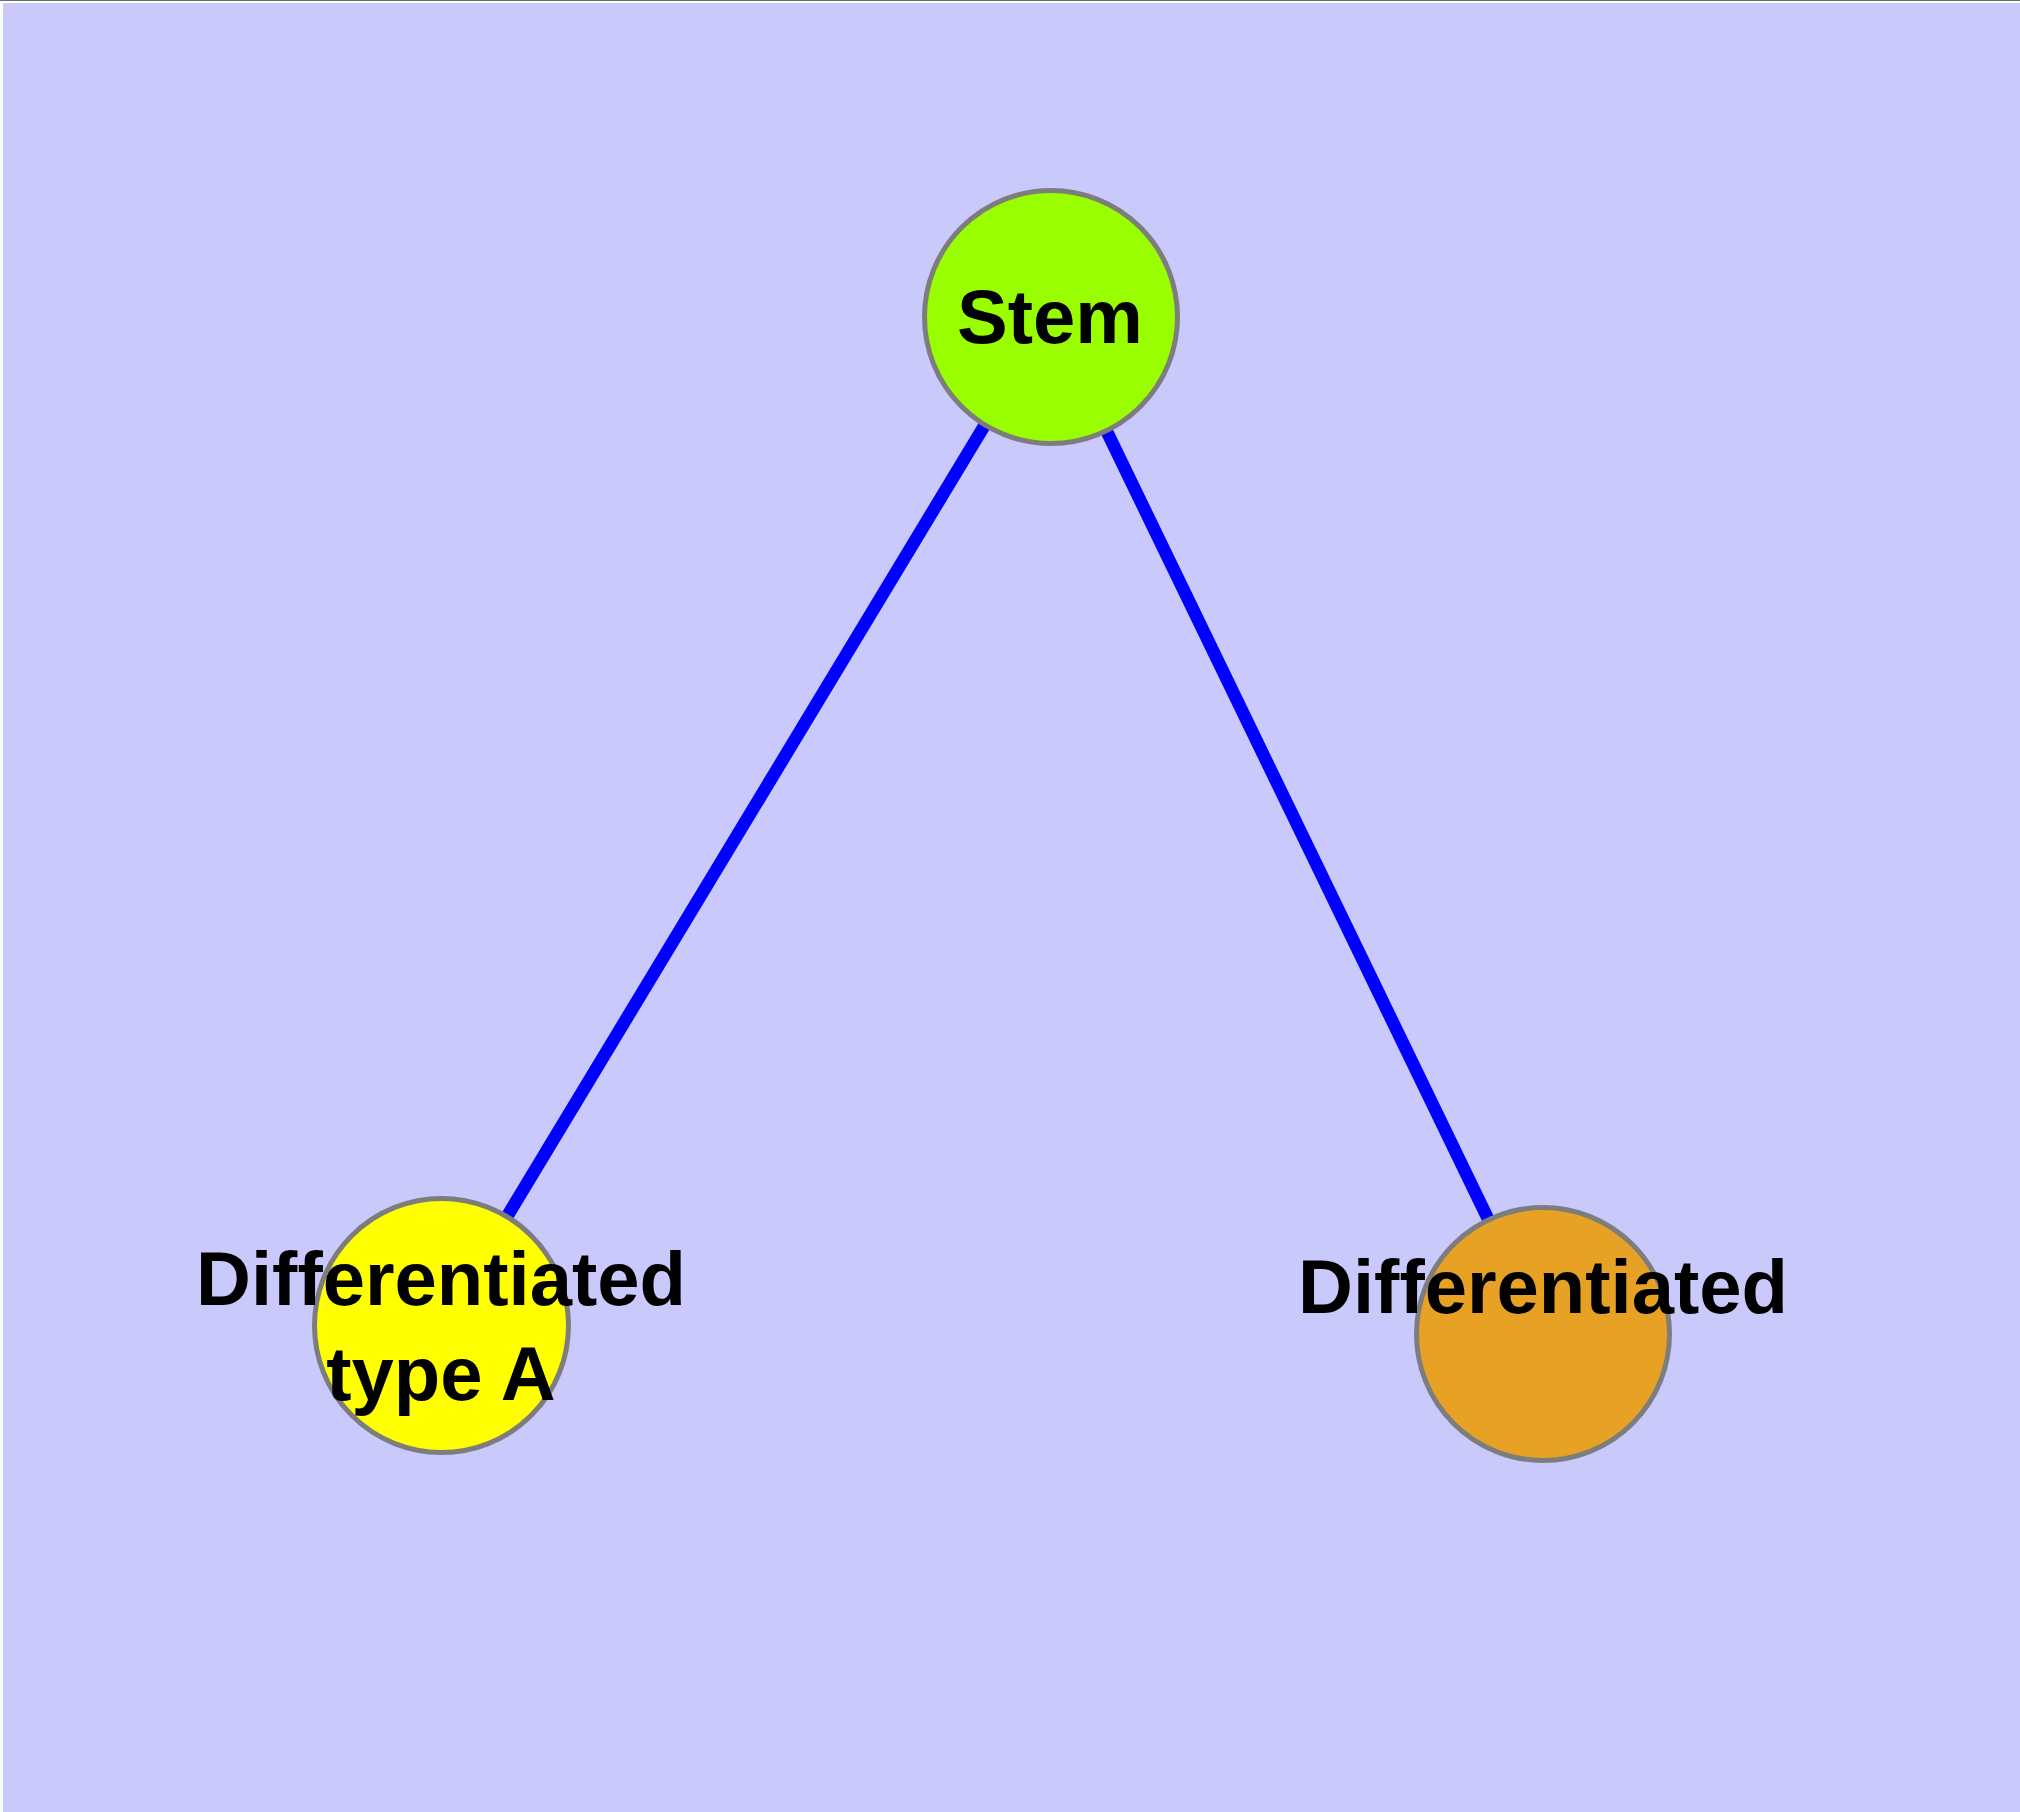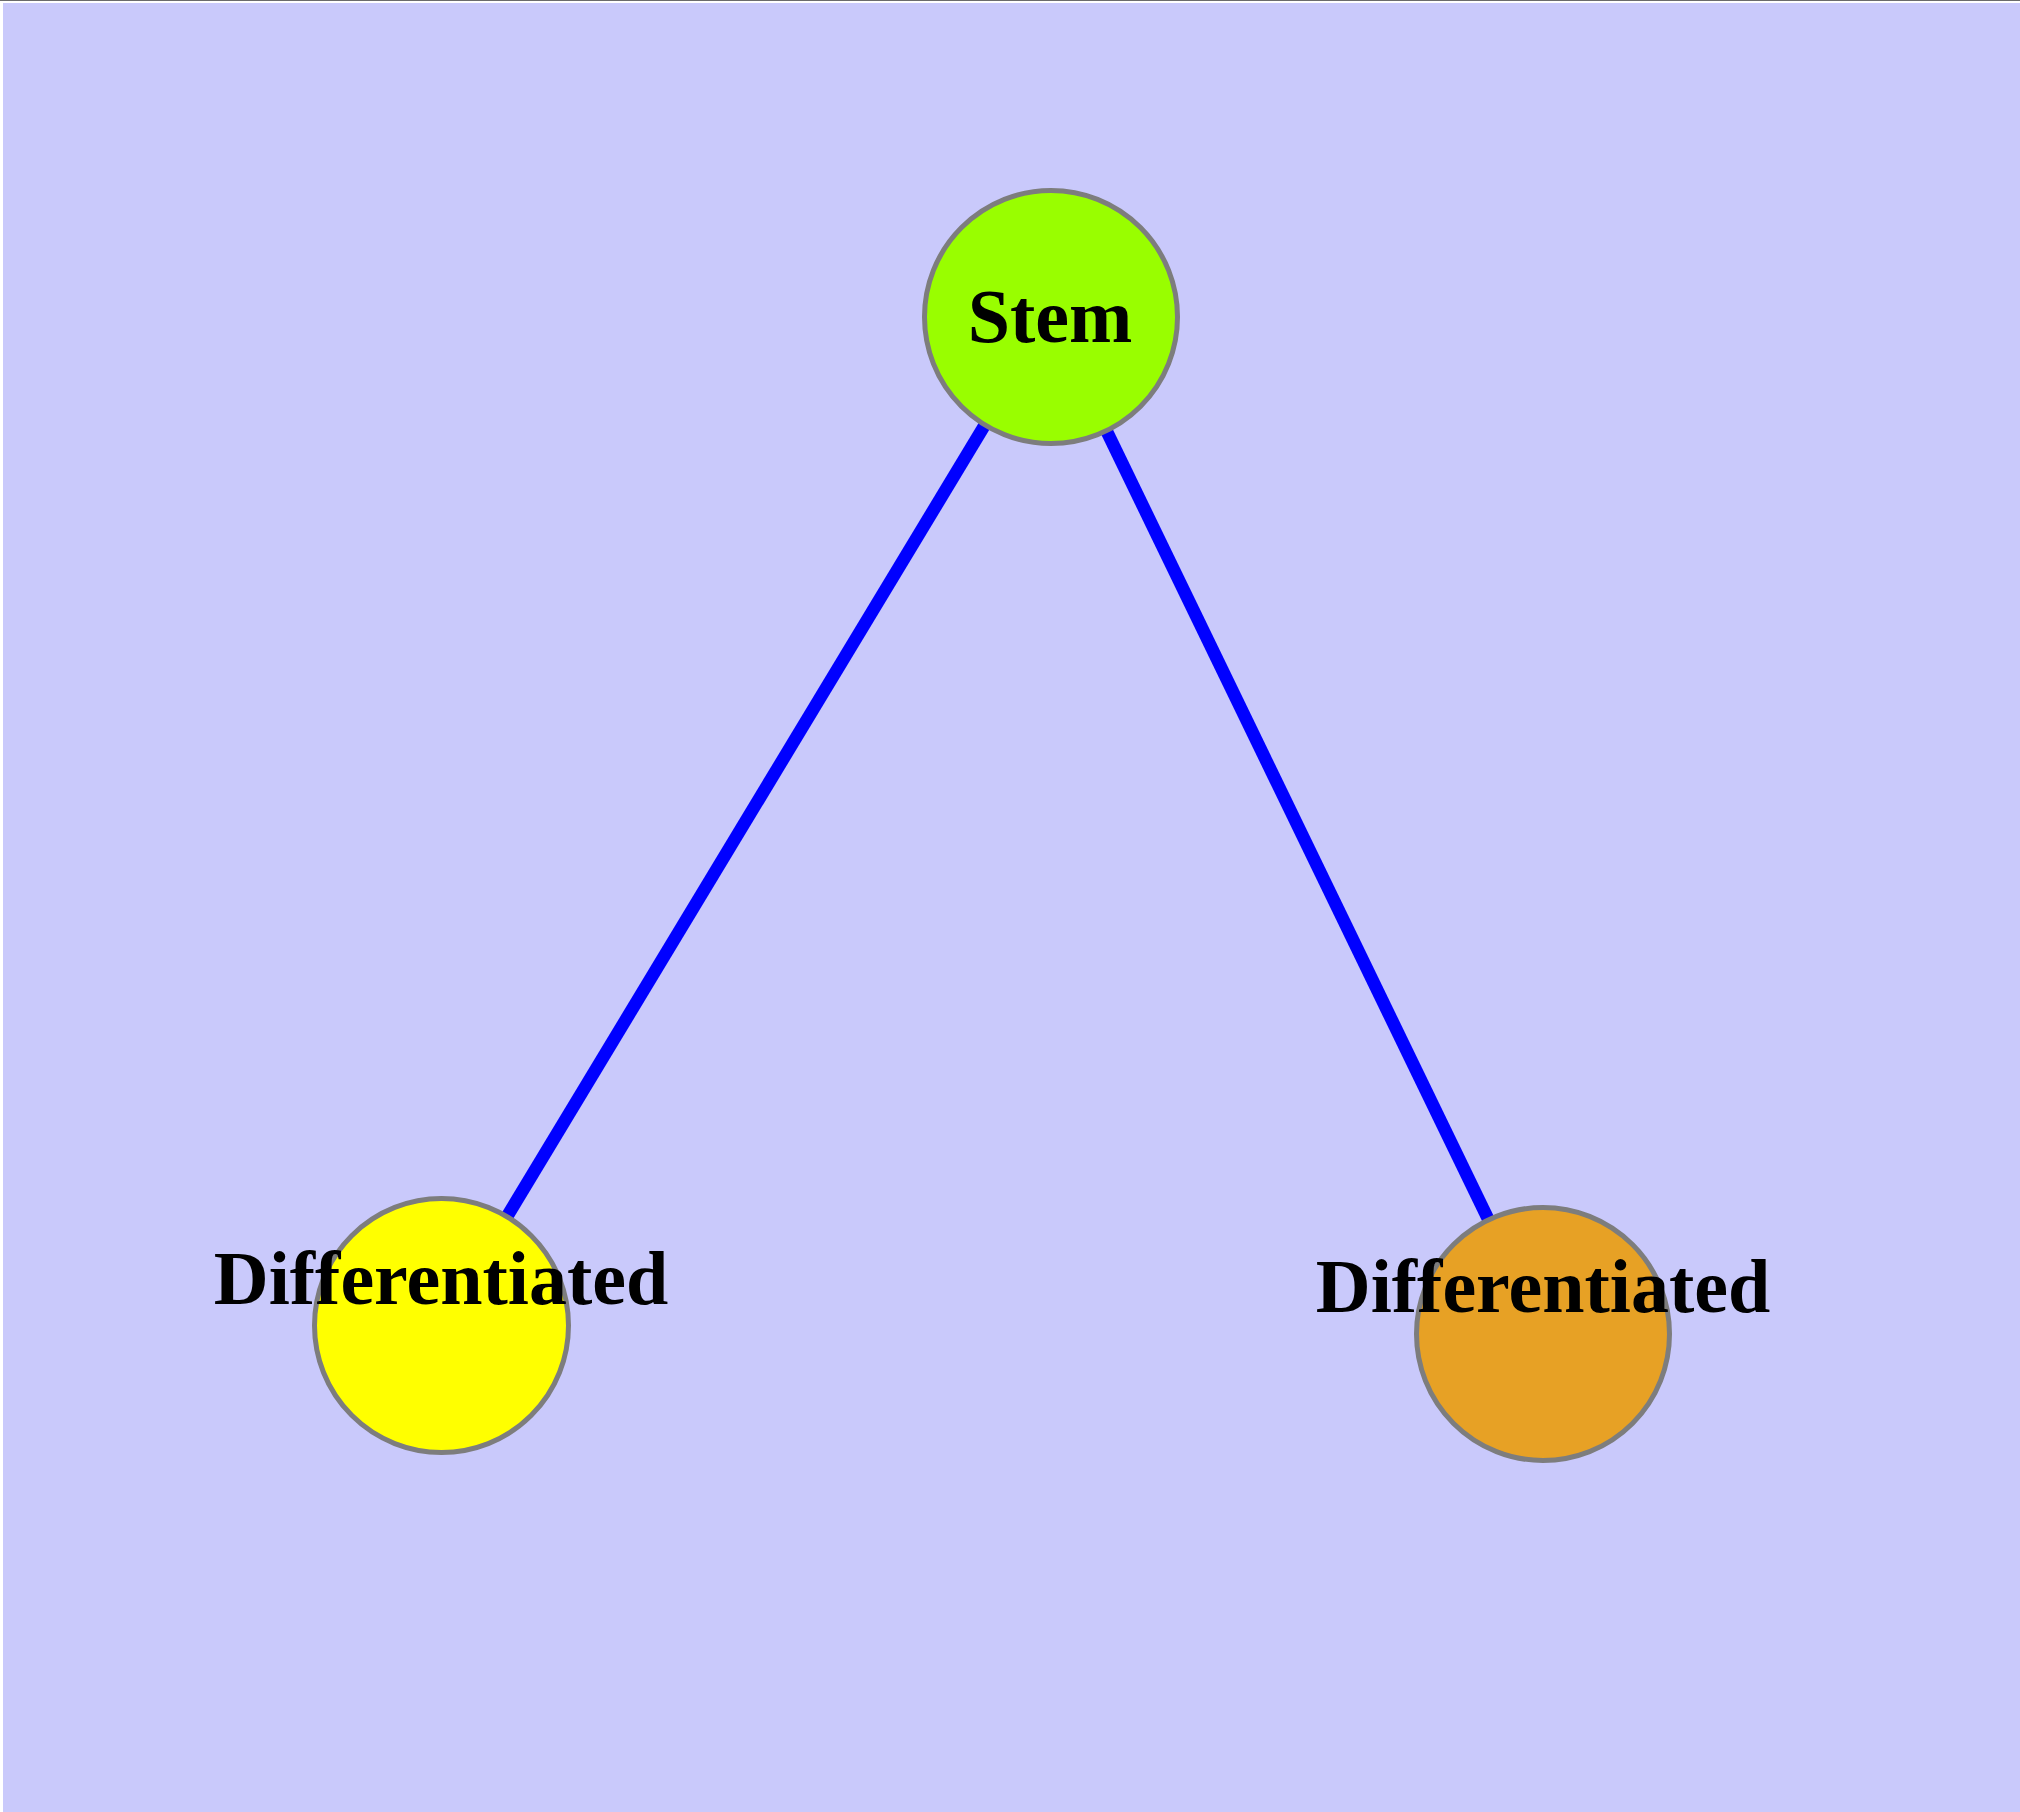--- a/index.html
+++ b/index.html
@@ -52,21 +52,20 @@
   .nlabel {
     position: absolute;
     width: 763px;
     text-align: center;
     font-weight: bold;
     font-size: 76px;
     line-height: 95px;
     letter-spacing: 0px;
     z-index: 3;
     white-space: nowrap;
-    font-family: Liberation Serif, serif;
   }
   .nlabel-stem   { left: 666px;  top: 266px;  }
   .nlabel-type-a { left: 57px;   top: 1228px; }
   .nlabel-type-b { left: 1159px; top: 1236px; }
 </style>
 </head>
 <body>
 
 <div class="top-hairline" style="background-color: rgb(107, 107, 107);"></div>
 
@@ -82,20 +81,21 @@
   <div class="node node-type-a" style="background-color: rgb(255, 255, 0); border-color: rgb(125, 125, 125);"></div>
 
   <div class="node node-type-b" style="background-color: rgb(231, 161, 37); border-color: rgb(125, 125, 125);"></div>
 
   <div class="nlabel nlabel-stem" style="color: rgb(0, 0, 0);">
     <div>Stem</div>
   </div>
 
   <div class="nlabel nlabel-type-a" style="color: rgb(0, 0, 0);">
     <div>Differentiated</div>
+    <div>type A</div>
   </div>
 
   <div class="nlabel nlabel-type-b" style="color: rgb(0, 0, 0);">
     <div>Differentiated</div>
   </div>
 
 </div>
 
 
 </body></html>

